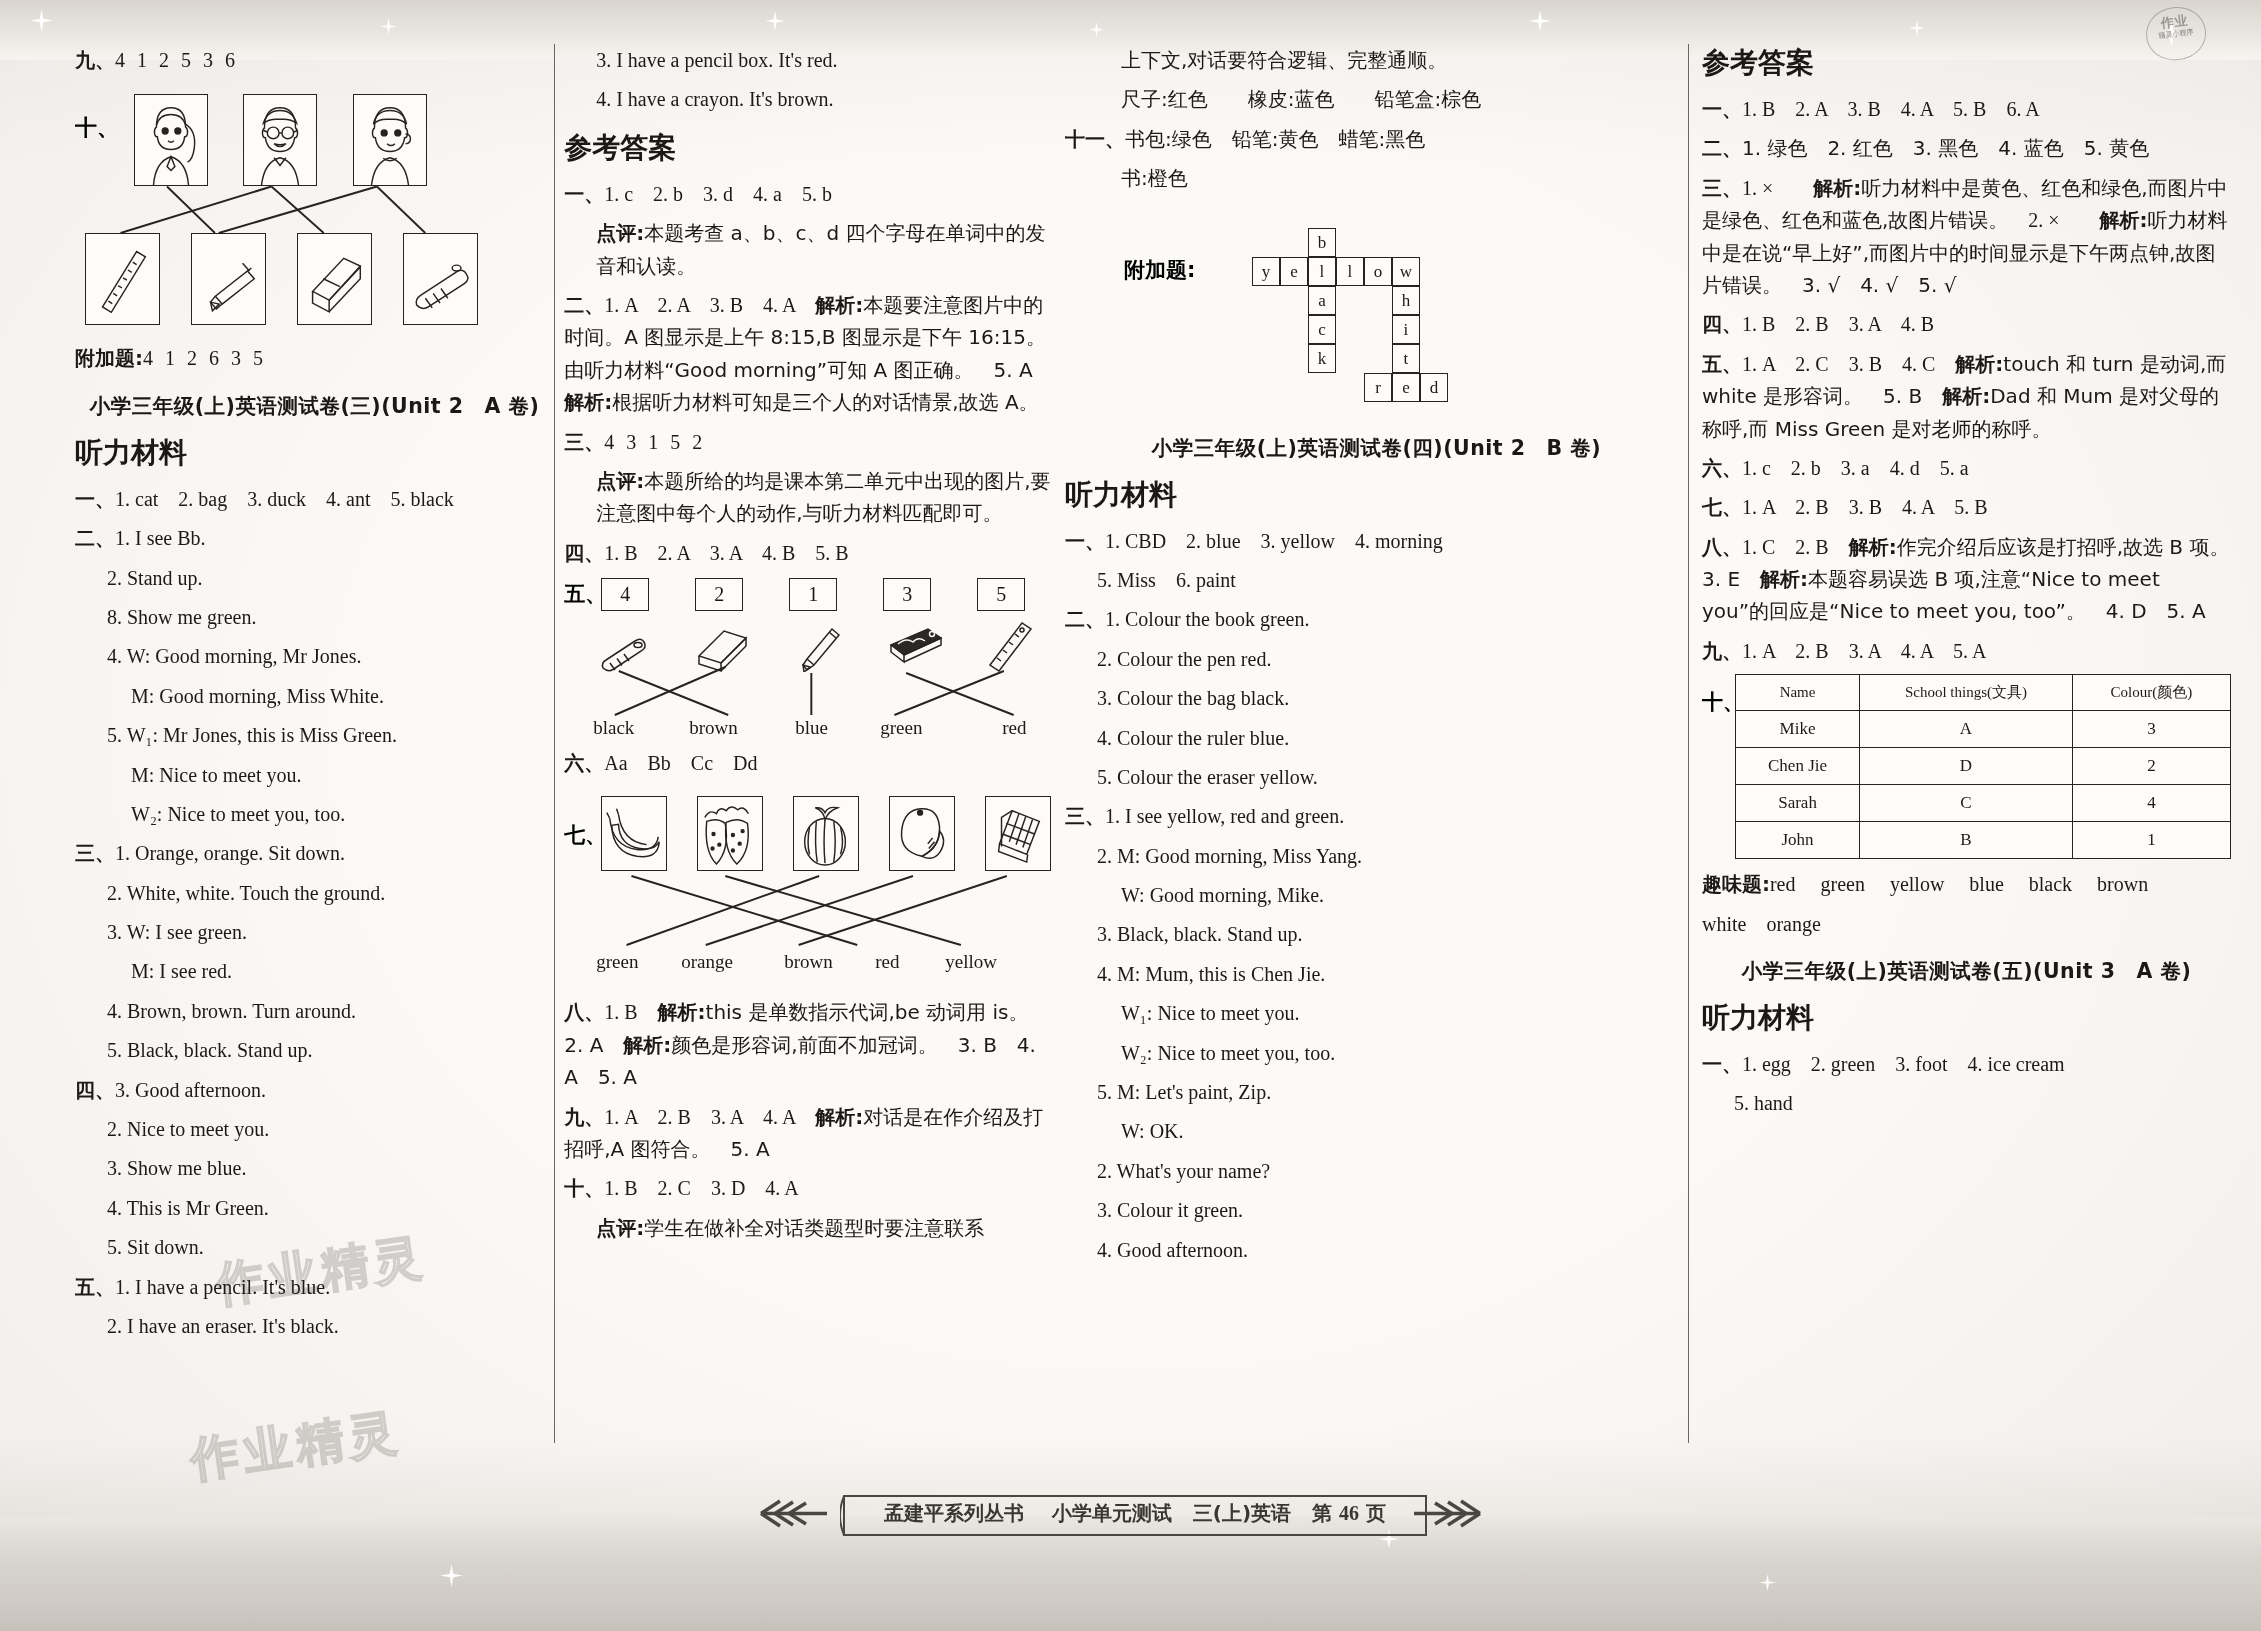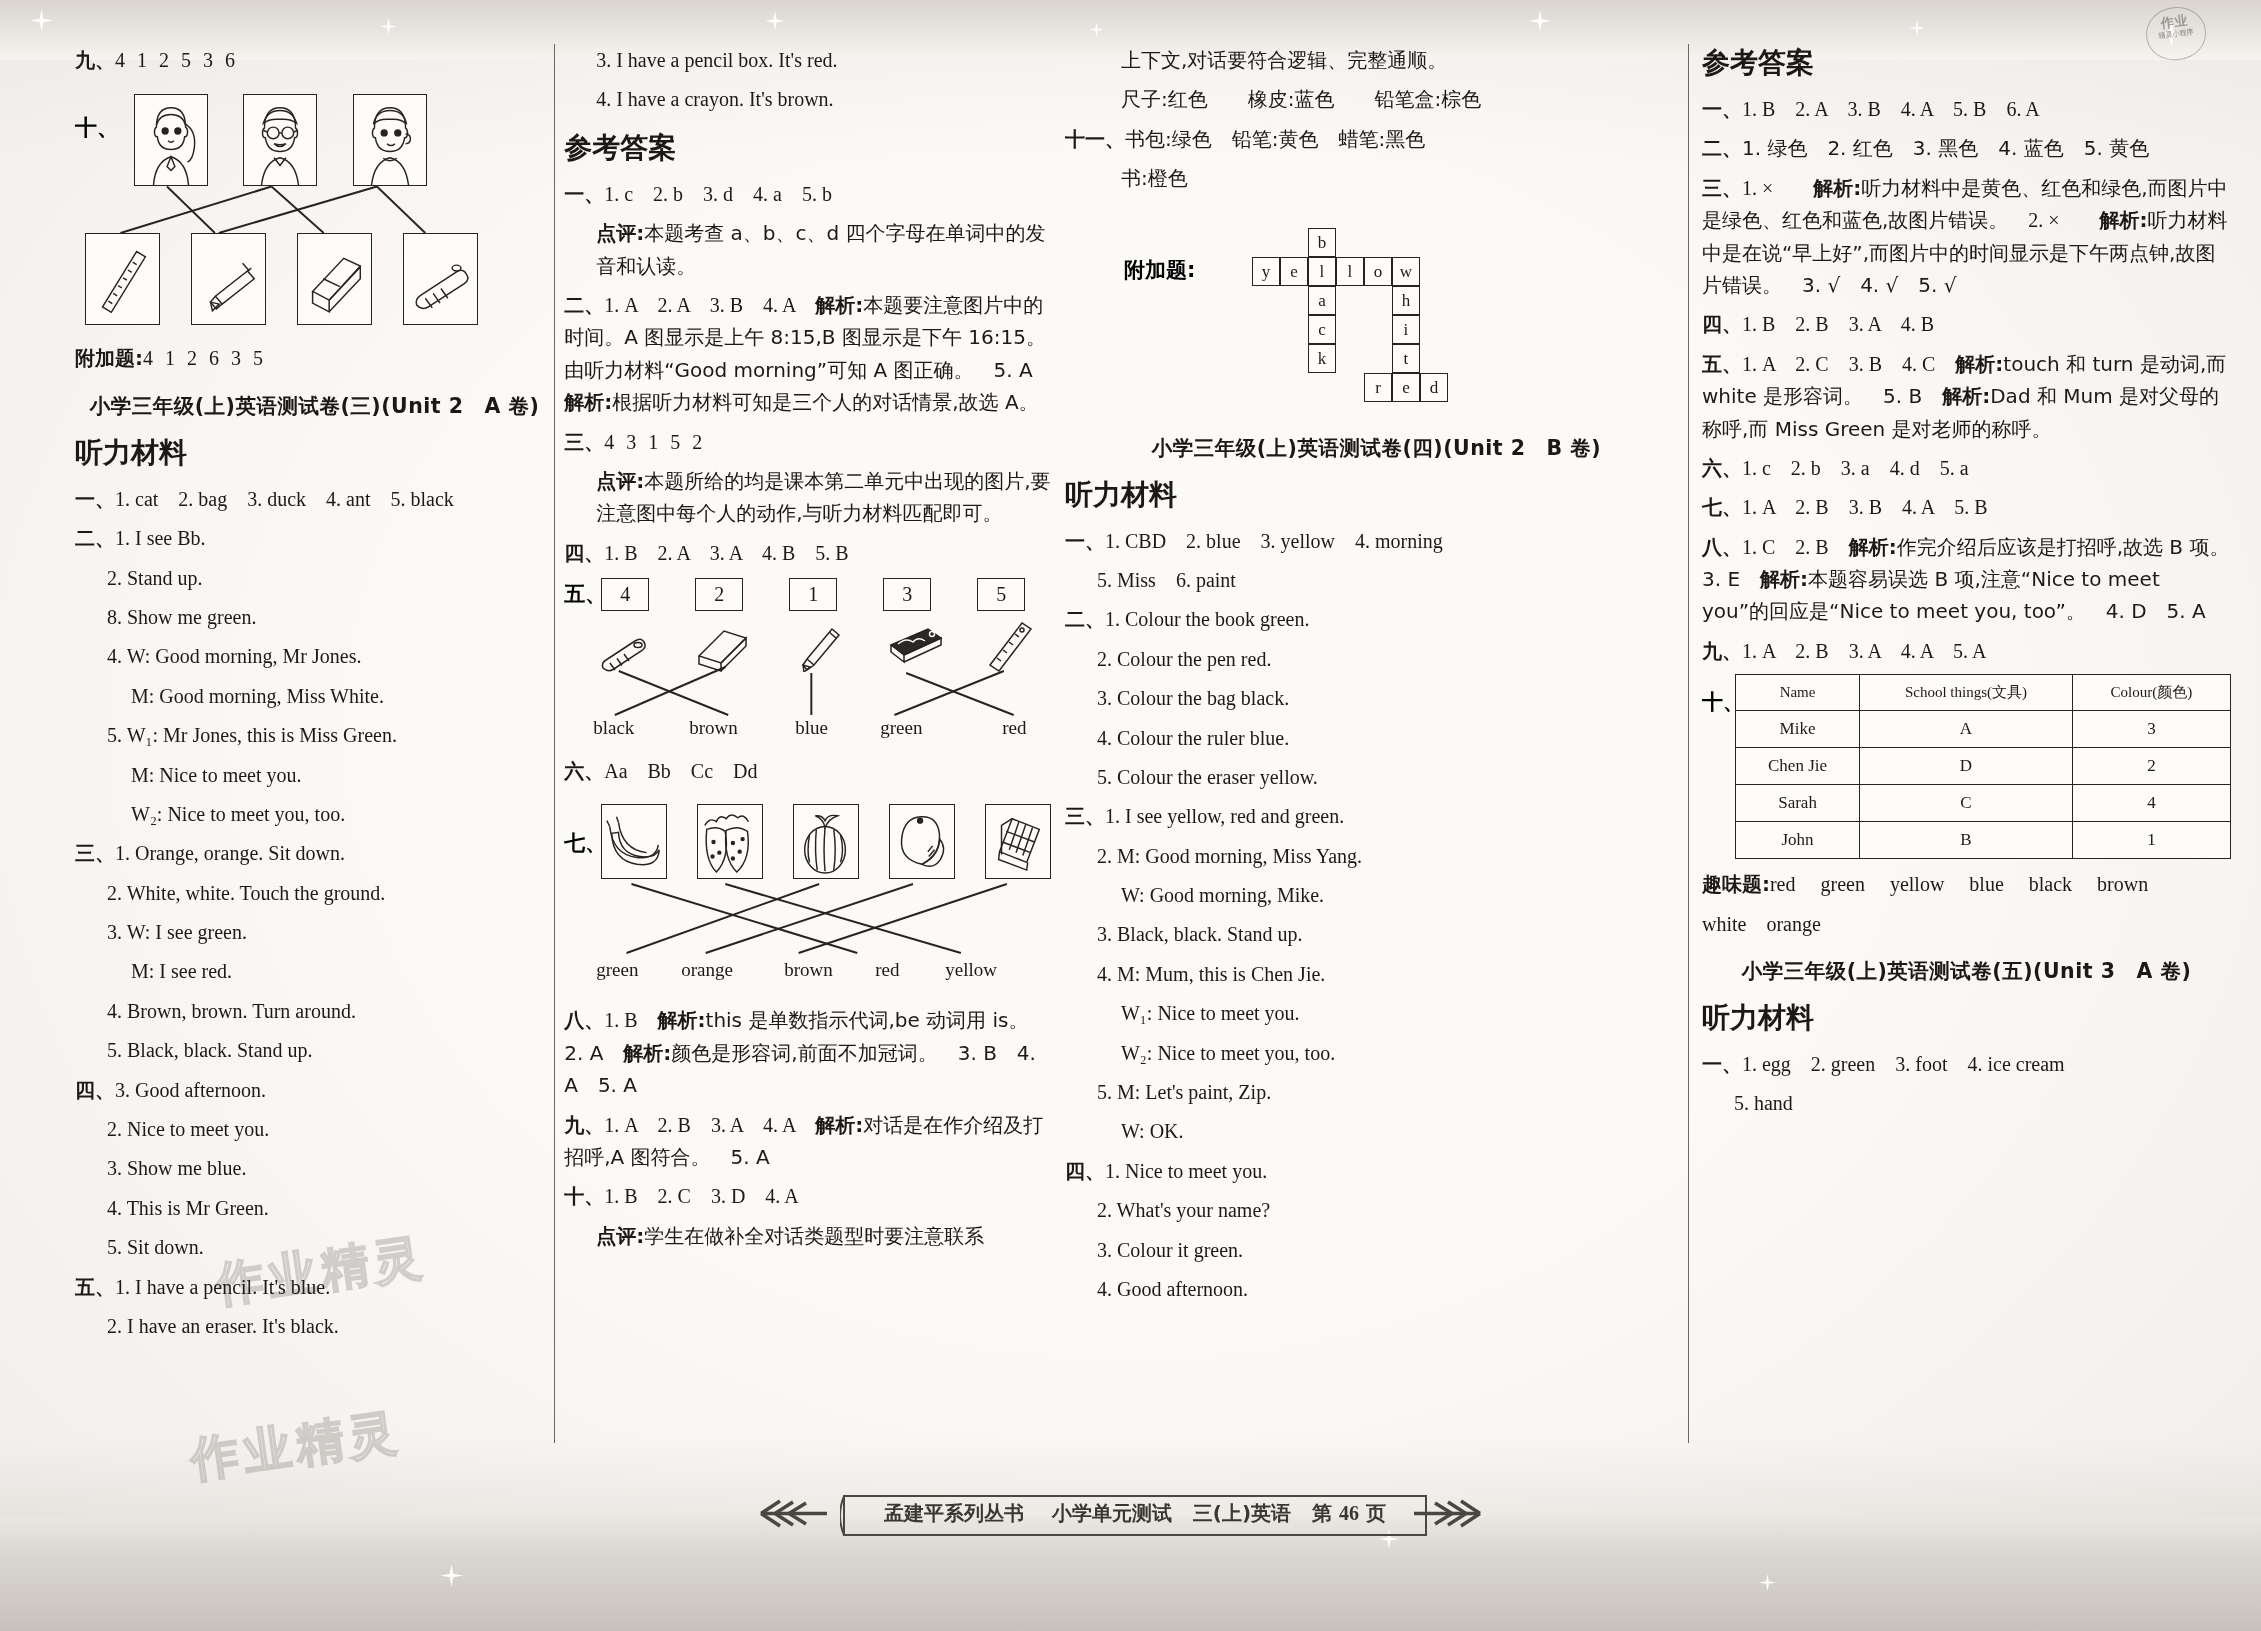--- a/index.html
+++ b/index.html
@@ -445,21 +445,21 @@
             <line x1="900" y1="108" x2="676" y2="196"></line>
           </g>
         </svg>
         <span class="cw" style="left:29px;top:100px;">black</span>
         <span class="cw" style="left:125px;top:100px;">brown</span>
         <span class="cw" style="left:231px;top:100px;">blue</span>
         <span class="cw" style="left:316px;top:100px;">green</span>
         <span class="cw" style="left:438px;top:100px;">red</span>
       </div>
 
-      <p class="ln" style="margin-top:8px;"><span class="cn">六、</span><span>Aa　Bb　Cc　Dd</span></p>
+      <p class="ln" style=""><span class="cn">六、</span><span>Aa　Bb　Cc　Dd</span></p>
 
       <div class="fruitrow">
         <span class="tag cn">七、</span>
 
         <div class="fbox" style="left:37px;">
           <svg viewBox="0 0 132 150">
               <g fill="none" stroke="#26241f" stroke-width="3">
             <path d="M20 58 q2 56 52 64 q44 6 46 -30 q-8 18 -40 14 q-42 -6 -44 -50z"></path>
             <path d="M16 44 q6 58 56 64 q40 4 44 -26"></path>
             <path d="M34 36 q8 56 58 62"></path>
@@ -582,21 +582,20 @@
       <p class="ln"><span class="cn">三、</span><span>1. I see yellow, red and green.</span></p>
       <p class="ln ind1">2. M: Good morning, Miss Yang.</p>
       <p class="ln ind2">W: Good morning, Mike.</p>
       <p class="ln ind1">3. Black, black.  Stand up.</p>
       <p class="ln ind1">4. M: Mum, this is Chen Jie.</p>
       <p class="ln ind2">W₁: Nice to meet you.</p>
       <p class="ln ind2">W₂: Nice to meet you, too.</p>
       <p class="ln ind1">5. M: Let's paint, Zip.</p>
       <p class="ln ind2">W: OK.</p>
 
-      <p class="ln"><span class="cn">四、</span><span>1. Nice to meet you.</span></p>
       <p class="ln ind1">2. What's your name?</p>
       <p class="ln ind1">3. Colour it green.</p>
       <p class="ln ind1">4. Good afternoon.</p>
     </div>
 
     <div class="col c4">
 
       <p class="hd">参考答案</p>
 
       <p class="ln"><span class="cn">一、</span><span>1. B　2. A　3. B　4. A　5. B　6. A</span></p>

